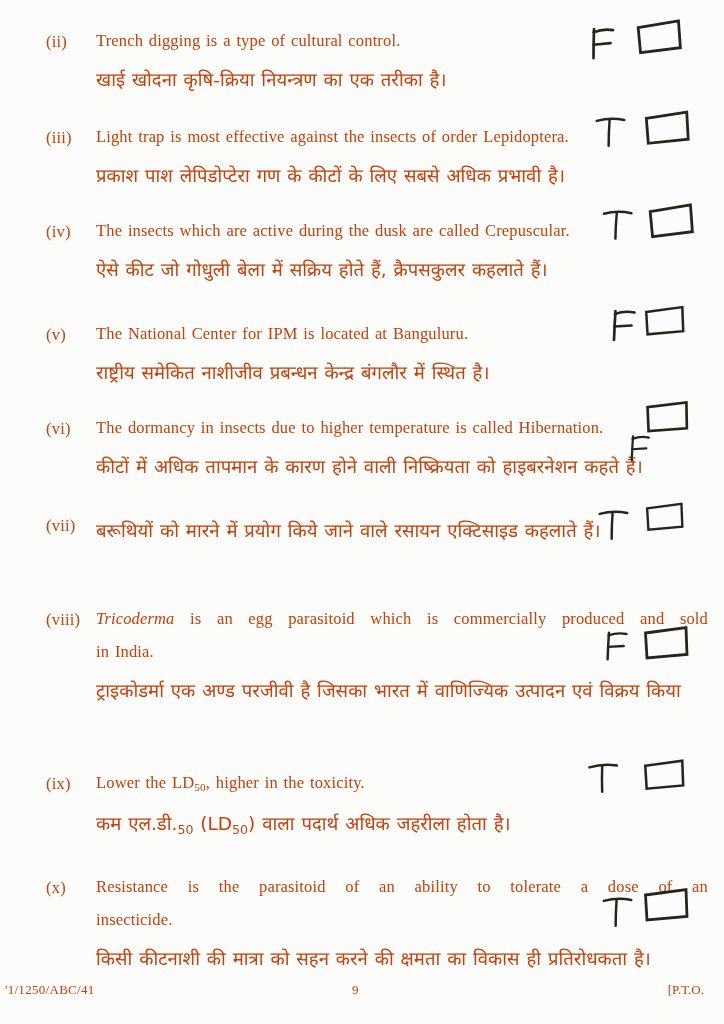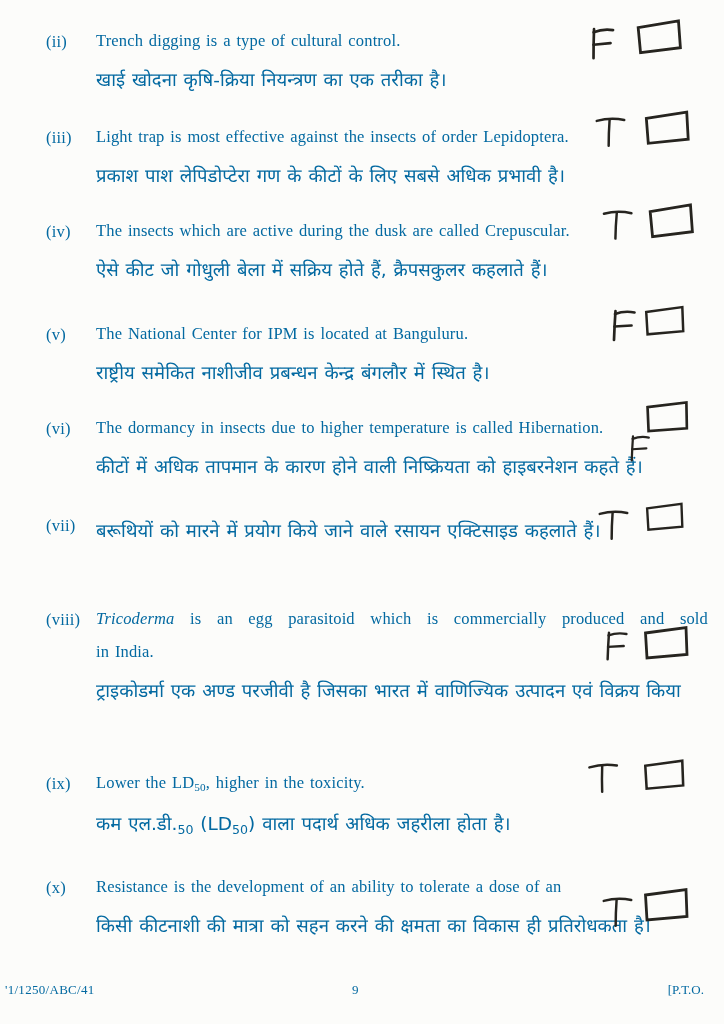--- a/index.html
+++ b/index.html
@@ -1,18 +1,18 @@
 <!DOCTYPE html>
 <html><head>
 <meta charset="utf-8">
 <style>
   html,body{margin:0;padding:0;background:#e8e8e6;}
   .page{
     position:relative;width:724px;height:1024px;margin:0 auto;
-    background:#fcfcfa;color:#0369a1;overflow:hidden;
+    background:#fcfcfa;color:#c2410c;overflow:hidden;
     font-family:"Liberation Serif","DejaVu Serif",serif;
   }
   .question{position:absolute;left:44px;width:664px;}
   .q-num{position:absolute;left:2px;top:8px;font-size:16.5px;letter-spacing:.2px;}
   .q-text{margin-left:52px;}
   .line{display:block;}
   .line.en{font-size:16.5px;line-height:33px;letter-spacing:.15px;word-spacing:1.5px;}
   .line.hi{font-family:"DejaVu Sans",sans-serif;font-size:18.5px;line-height:40px;word-spacing:1px;font-weight:500;}
   .hi-block{margin-top:3px;}
   .en-block .line:not(:last-child),
@@ -141,21 +141,22 @@
           </div>
           <div class="hi-block">
             <div class="line hi"><span>कम एल.डी.</span><span class="sub">50</span><span> (LD</span><span class="sub">50</span><span>) वाला पदार्थ अधिक जहरीला होता है।</span></div>
           </div>
         </div>
       </div>
       <div class="question q-x">
         <span class="q-num">(x)</span>
         <div class="q-text">
           <div class="en-block">
-            <div class="line en"><span>Resistance is the development of an ability to tolerate a dose of an</span></div>
+            <div class="line en"><span>Resistance is the parasitoid of an ability to tolerate a dose of an</span></div>
+            <div class="line en"><span>insecticide.</span></div>
           </div>
           <div class="hi-block">
             <div class="line hi"><span>किसी कीटनाशी की मात्रा को सहन करने की क्षमता का विकास ही प्रतिरोधकता है।</span></div>
           </div>
         </div>
       </div>
     </div>
   <div id="marks-layer">
       <div class="m-letter q-letter-ii">
         <svg viewBox="0 0 30 36">

